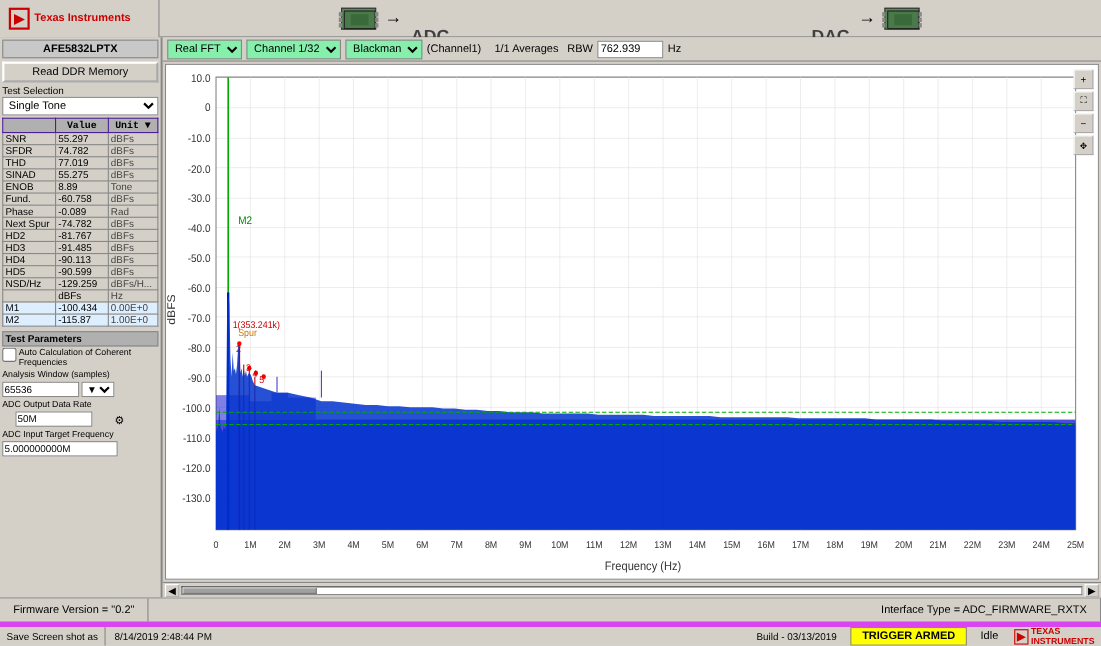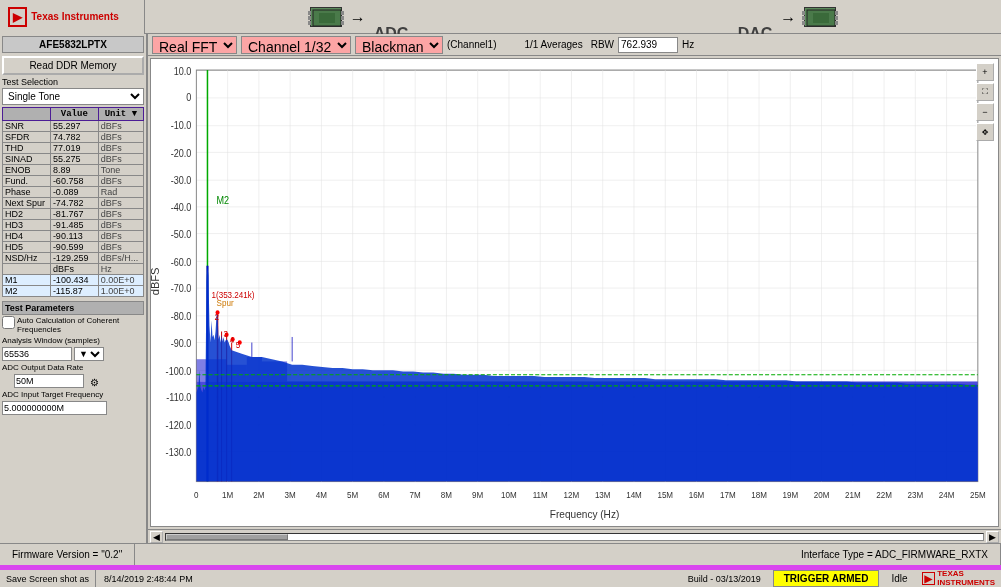--- a/index.html
+++ b/index.html
@@ -39,21 +39,21 @@
     #test-params-title { font-weight: bold; font-size: 9px; background: #b0b0b0; padding: 1px 2px; border: 1px solid #888; }
     .param-row { display: flex; align-items: center; gap: 2px; padding: 1px 0; font-size: 9px; }
     .checkbox-row { display: flex; align-items: flex-start; gap: 2px; font-size: 9px; padding: 1px 0; }
     .gear-icon { font-size: 10px; cursor: pointer; }
 
     
     #chart-area { flex: 1; display: flex; flex-direction: column; background: #d4d0c8; }
 
     
     #chart-toolbar { display: flex; align-items: center; gap: 4px; padding: 2px 4px; background: #d4d0c8; border-bottom: 1px solid #888; height: 22px; }
-    .toolbar-select { font-size: 14px; background: #fca5a5; border: 1px solid #888; padding: 1px 2px; height: 18px; }
+    .toolbar-select { font-size: 10px; background: #86efac; border: 1px solid #888; padding: 1px 2px; height: 18px; }
     .toolbar-label { font-size: 10px; }
     .rbw-label { font-size: 10px; margin-left: 4px; }
     .rbw-unit { font-size: 10px; }
 
     
     #fft-container { flex: 1; position: relative; background: #fff; margin: 2px; border: 1px solid #888; overflow: hidden; }
     #freq-scrollbar { height: 14px; background: #d4d0c8; border-top: 1px solid #888; display: flex; align-items: center; padding: 0 2px; }
     .scroll-arrow { cursor: pointer; font-size: 10px; background: #d4d0c8; border: 1px outset #fff; padding: 0 3px; }
     .scroll-track { flex: 1; height: 8px; background: #fff; border: 1px inset #888; margin: 0 2px; position: relative; }
     .scroll-thumb { position: absolute; left: 0; top: 0; width: 20%; height: 100%; background: #a0a0a0; border: 1px outset #ccc; }
@@ -211,21 +211,21 @@
       <div class="param-row">
         <span style="font-size:8px;">Analysis Window (samples)</span>
       </div>
       <div style="display:flex;align-items:center;gap:2px;padding:1px 0;">
         <input type="text" value="65536" style="width: 70px; background: rgb(255, 255, 255); border: 1px solid rgb(136, 136, 136); padding: 1px; font-size: 9px;">
         <select style="width:30px;font-size:9px;background:#fff;border:1px solid #888;"><option>▼</option></select>
       </div>
       <div class="param-row">
         <span style="font-size:8px;">ADC Output Data Rate</span>
       </div>
-      <div style="display:flex;align-items:flex-end;gap:6px;padding:1px 12px;">
+      <div style="display:flex;align-items:flex-end;gap:20px;padding:1px 12px;">
         <input type="text" value="50M" style="width: 70px; background: rgb(255, 255, 255); border: 1px solid rgb(136, 136, 136); padding: 1px; font-size: 9px;">
         <span class="gear-icon">⚙</span>
       </div>
       <div class="param-row">
         <span style="font-size:8px;">ADC Input Target Frequency</span>
       </div>
       <div style="padding:1px 0;">
         <input type="text" value="5.000000000M" style="width: 105px; background: rgb(255, 255, 255); border: 1px solid rgb(136, 136, 136); padding: 1px; font-size: 9px;">
       </div>
     </div>
@@ -237,21 +237,21 @@
       <select class="toolbar-select">
         <option>Real FFT</option>
       </select>
       <select class="toolbar-select">
         <option>Channel 1/32</option>
       </select>
       <select class="toolbar-select">
         <option>Blackman</option>
       </select>
       <span class="toolbar-label">(Channel1)</span>
-      <span class="toolbar-label" style="margin-left:24px;">1/1 Averages</span>
+      <span class="toolbar-label" style="margin-left:8px;">1/1 Averages</span>
       <span class="rbw-label">RBW</span>
       <input type="text" value="762.939" style="width: 60px; font-size: 10px; background: rgb(255, 255, 255); border: 1px solid rgb(136, 136, 136); padding: 1px 2px; height: 16px;">
       <span class="rbw-unit">Hz</span>
     </div>
 
     <div id="fft-container" style="flex:1;position:relative;background:#fff;margin:2px;border:1px solid #888;overflow:hidden;">
 
       <div id="chart-right-tools" style="position:absolute;right:4px;top:4px;display:flex;flex-direction:column;gap:2px;z-index:10;">
         <button class="tool-btn" style="width:18px;height:18px;background:#d4d0c8;border:1px outset #fff;cursor:pointer;font-size:9px;">+</button>
         <button class="tool-btn" style="width:18px;height:18px;background:#d4d0c8;border:1px outset #fff;cursor:pointer;font-size:8px;">⛶</button>

